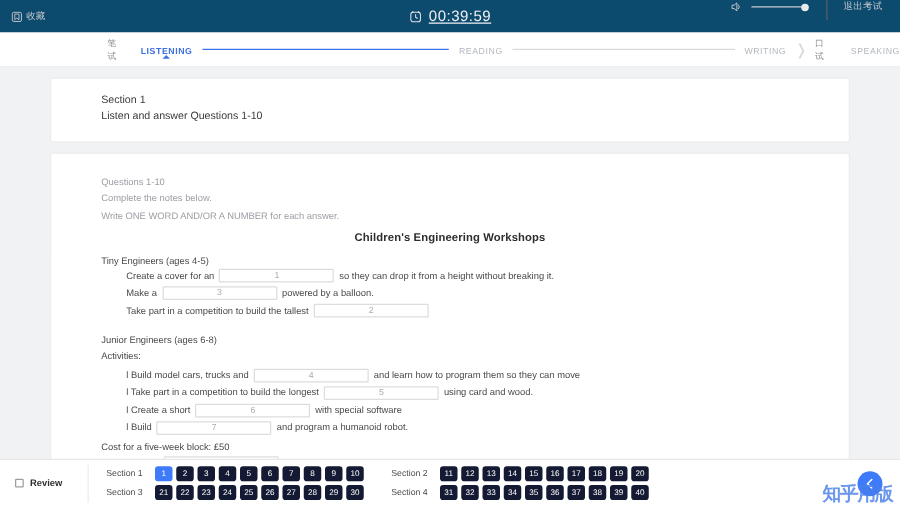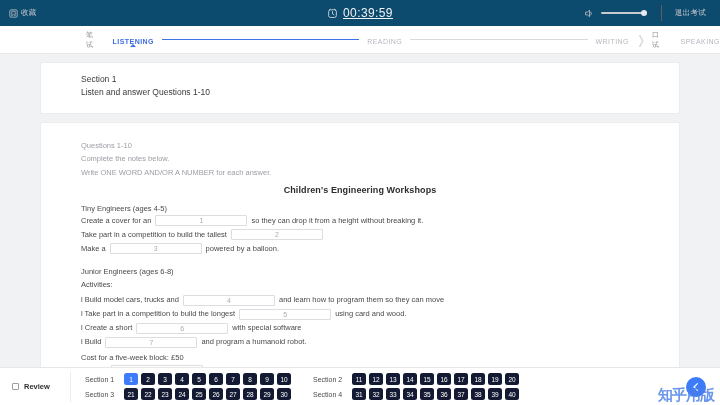--- a/index.html
+++ b/index.html
@@ -29,21 +29,21 @@
   .tb-center {
     position:absolute; left:0; right:0; top:0; bottom:0;
     display:flex; align-items:center; justify-content:center; gap:5px;
     pointer-events:none;
   }
   .tb-center > * { pointer-events:auto; }
   .clock-ico { width:11px; height:11px; display:block; }
   .timer { font-size:12px; color:#f2f2f4; letter-spacing:.4px;text-decoration:underline; }
 
   .tb-right {
-    margin-left:auto; display:flex; align-items:center; height:100%;
+    margin-left:auto; display:flex; align-items:flex-start; height:100%;
   }
   .vol-group { display:flex; align-items:center; gap:6px; padding-right:14px; }
   .vol-ico { width:11px; height:11px; display:block; }
   .vol-slider { position:relative; width:46px; height:9px; display:flex; align-items:center; }
   .vol-track { width:100%; height:1.5px; background:#c9cace; border-radius:1px; }
   .vol-knob { position:absolute; right:0; width:6px; height:6px; border-radius:50%; background:#e8e9eb; }
   .tb-divider { width:1px; height:16px; background:#5e5e65; }
   .exit-btn { padding:0 14px 0 13px; font-size:7.5px; color:#c9cace; letter-spacing:.3px; }
 
   
@@ -86,20 +86,21 @@
 
   .grp-head { font-size:7.5px; color:#4a4a4a; line-height:1.7; }
   .grp-spacer { height:9px; }
 
   .line {
     display:flex; align-items:center;
     font-size:7.5px; color:#4a4a4a;
     margin-bottom:3px;
     line-height:1.4;
     white-space:nowrap;
+    margin-left:20px;
   }
   .line .txt { }
   .line .txt.pre { margin-right:4px; }
   .line .txt.post { margin-left:4px; }
   .blank {
     border:1px solid #dcdde0;
     background:#fff;
     height:11px;
     display:flex; align-items:center; justify-content:center;
     font-size:7px; color:#a9acb2;
@@ -233,28 +234,28 @@
     <div class="q-title">Children's Engineering Workshops</div>
 
     <div class="grp-head">Tiny Engineers (ages 4-5)</div>
 
     <div class="line">
       <span class="txt pre">Create a cover for an</span>
       <span class="blank" style="width:92px">1</span>
       <span class="txt post">so they can drop it from a height without breaking it.</span>
     </div>
     <div class="line">
+      <span class="txt pre">Make a</span>
+      <span class="blank" style="width:92px">3</span>
+      <span class="txt post">powered by a balloon.</span>
+    </div>
+    <div class="line">
       <span class="txt pre">Take part in a competition to build the tallest</span>
       <span class="blank" style="width:92px">2</span>
       <span class="txt post"></span>
-    </div>
-    <div class="line">
-      <span class="txt pre">Make a</span>
-      <span class="blank" style="width:92px">3</span>
-      <span class="txt post">powered by a balloon.</span>
     </div>
 
     <div class="grp-spacer"></div>
 
     <div class="grp-head">Junior Engineers (ages 6-8)</div>
     <div class="grp-head" style="margin-bottom:3px;">Activities:</div>
 
     <div class="line">
       <span class="txt pre">l Build model cars, trucks and</span>
       <span class="blank" style="width:92px">4</span>

